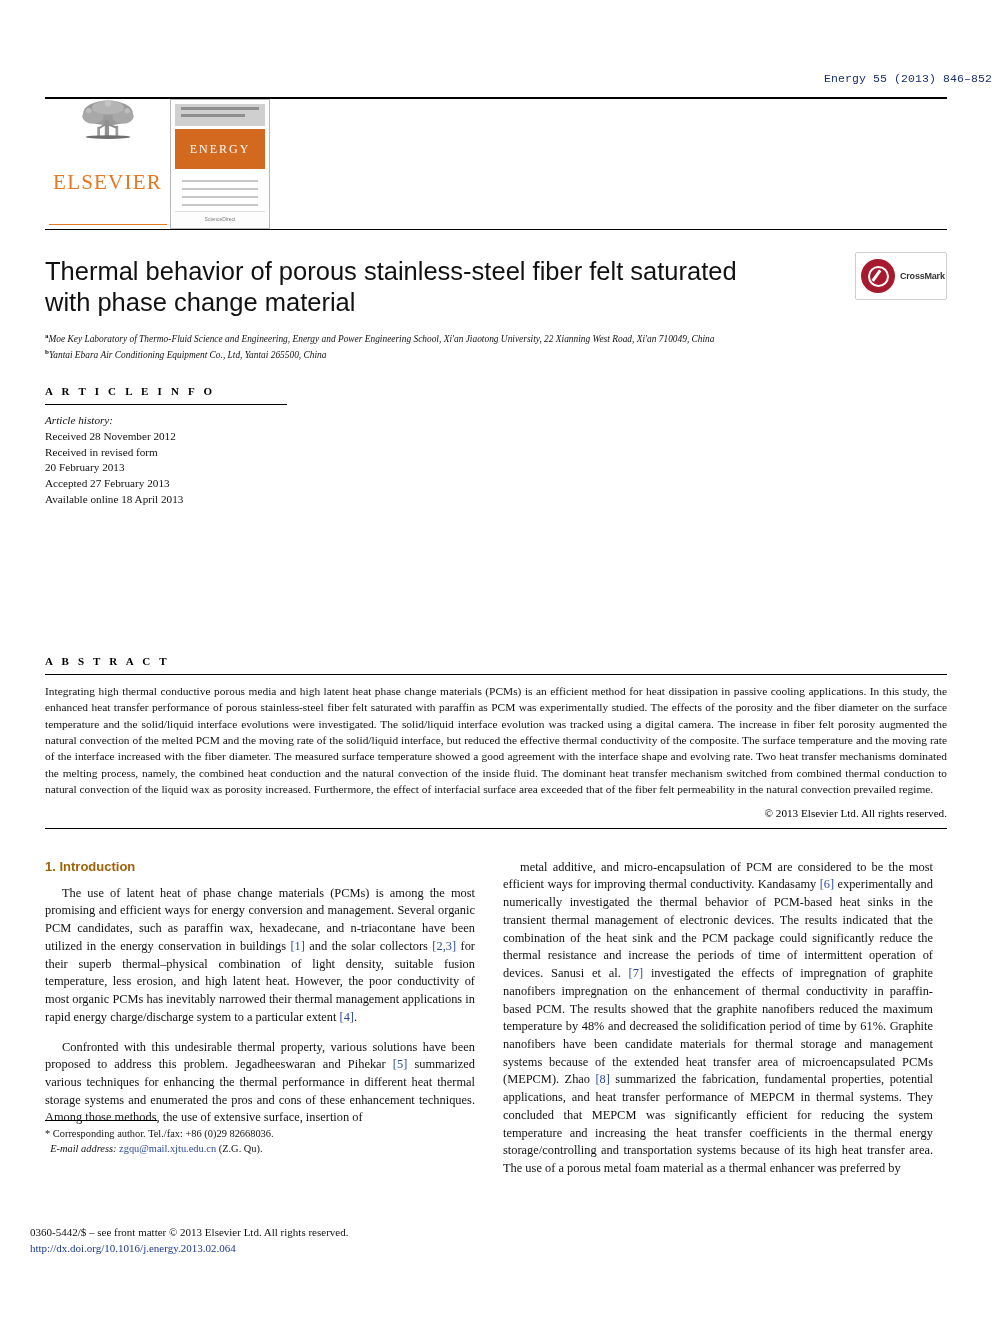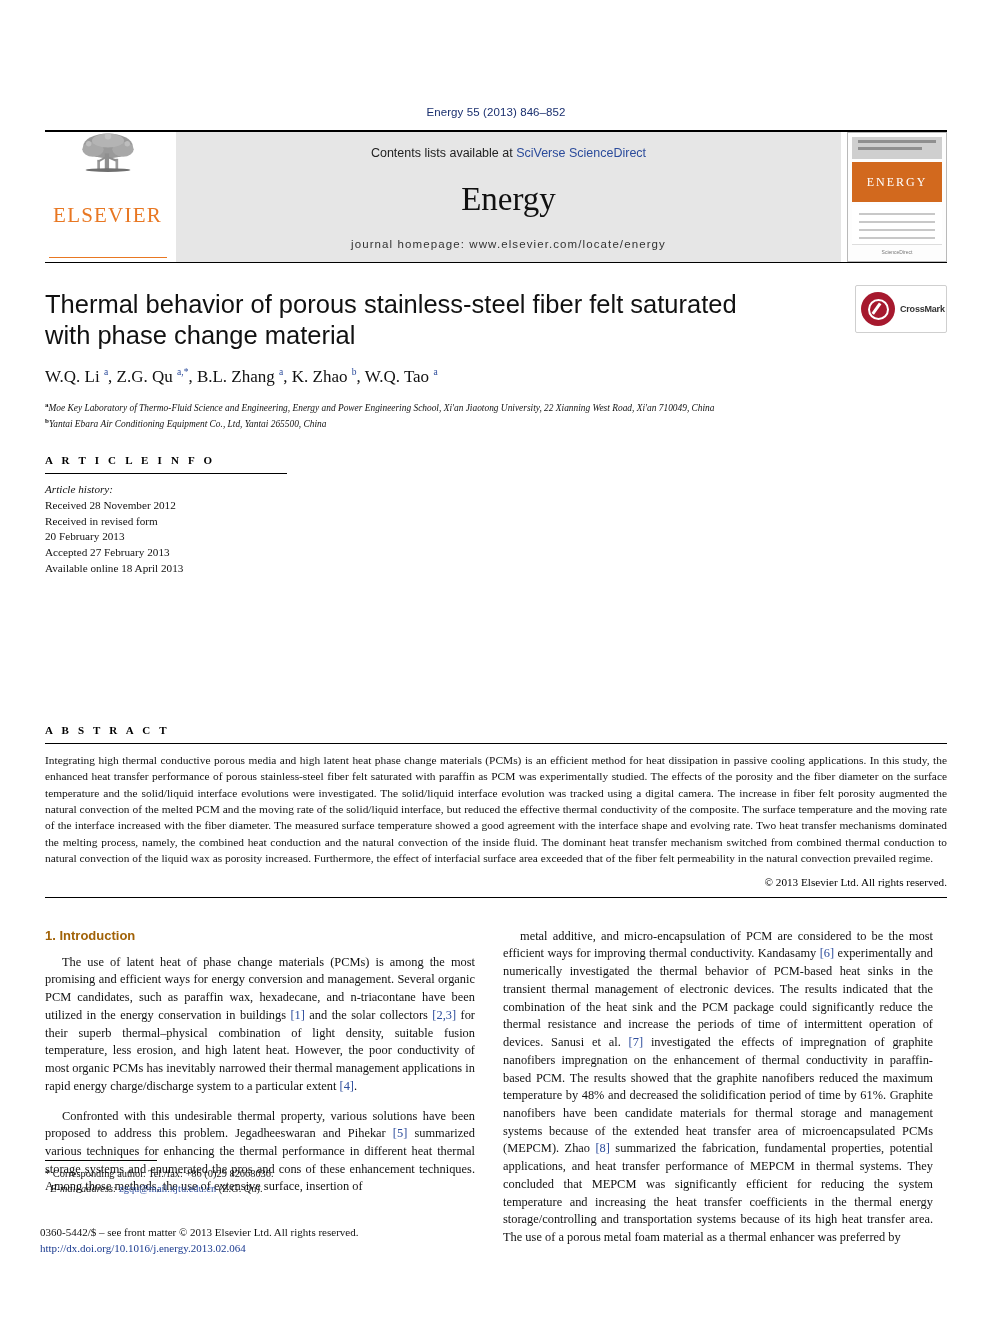--- a/index.html
+++ b/index.html
@@ -17,25 +17,25 @@
   }
   .page {
     width: 992px;
     height: 1323px;
     position: relative;
     box-sizing: border-box;
   }
 
   
   .running-head {
-    text-align: center;
-    font-family: Liberation Sans, sans-serif;
+    text-align: right;
+    font-family: Liberation Mono, monospace;
     font-size: 11.5px;
     color: #1a2f6e;
-    padding-top: 106px;
+    padding-top: 72px;
     letter-spacing: 0.1px;
   }
 
   
   .masthead {
     margin: 12px 45px 0 45px;
     border-top: 2.5px solid #000;
     display: flex;
     flex-direction: row;
     align-items: stretch;
@@ -334,40 +334,40 @@
     margin: 0;
     color: #111;
   }
   .para + .para { margin-top: 12px; }
   .ref { color: #2b4b9b; }
 
   
   .footnote-area {
     position: absolute;
     left: 45px;
-    top: 1160px;
+    top: 1120px;
     width: 430px;
   }
   .foot-rule {
     width: 112px;
     border-top: 1px solid #000;
     margin-bottom: 5px;
   }
   .footnote {
     font-family: "Liberation Serif", serif;
     font-size: 10.4px;
     line-height: 1.45;
     color: #111;
   }
   .footnote .lnk { color: #2b4b9b; }
   .footnote .ital { font-style: italic; }
 
   .issn-block {
     position: absolute;
-    left: 40px;
+    left: 30px;
     top: 1225px;
     width: 520px;
     font-family: "Liberation Serif", serif;
     font-size: 11px;
     line-height: 1.45;
     color: #111;
   }
   .issn-block .doi { color: #1a3a8f; }
 </style>
 </head>
@@ -394,27 +394,20 @@
           <ellipse cx="56" cy="71" rx="42" ry="3.5" fill="#6f6f6f"></ellipse>
           <circle cx="20" cy="22" r="5" fill="#bdbdbd"></circle>
           <circle cx="92" cy="22" r="5" fill="#bdbdbd"></circle>
           <circle cx="56" cy="8" r="6" fill="#c4c4c4"></circle>
         </g>
       </svg>
       <div class="elsevier-word">ELSEVIER</div>
       <div class="elsevier-rule"></div>
     </div>
 
-    <div class="journal-band">
-      <div class="contents-line">
-        <span>Contents lists available at </span><a href="#">SciVerse ScienceDirect</a>
-      </div>
-      <div class="journal-name">Energy</div>
-      <div class="homepage-line">journal homepage: www.elsevier.com/locate/energy</div>
-    </div>
 
     <div class="cover-thumb">
       <div class="cover-top">
         <div class="strip"></div>
           <div class="strip2"></div>
       </div>
       <div class="cover-orange">
         <span>ENERGY</span>
       </div>
       <div class="cover-body">
@@ -435,21 +428,20 @@
 
     <div class="crossmark">
       <div class="crossmark-badge">
         <div class="inner"></div>
       </div>
       <div class="crossmark-label">CrossMark</div>
     </div>
 
     <h1 class="article-title">Thermal behavior of porous stainless-steel fiber felt saturated with phase change material</h1>
 
-    <div class="authors">W.Q. Li <sup>a</sup>, Z.G. Qu <sup>a,*</sup>, B.L. Zhang <sup>a</sup>, K. Zhao <sup>b</sup>, W.Q. Tao <sup>a</sup></div>
 
     <div class="affiliations">
       <div><sup>a</sup><span>Moe Key Laboratory of Thermo-Fluid Science and Engineering, Energy and Power Engineering School, Xi'an Jiaotong University, 22 Xianning West Road, Xi'an 710049, China</span></div>
       <div><sup>b</sup><span>Yantai Ebara Air Conditioning Equipment Co., Ltd, Yantai 265500, China</span></div>
     </div>
   </div>
 
   <div class="info-abstract">
 
     <div class="col-info">

